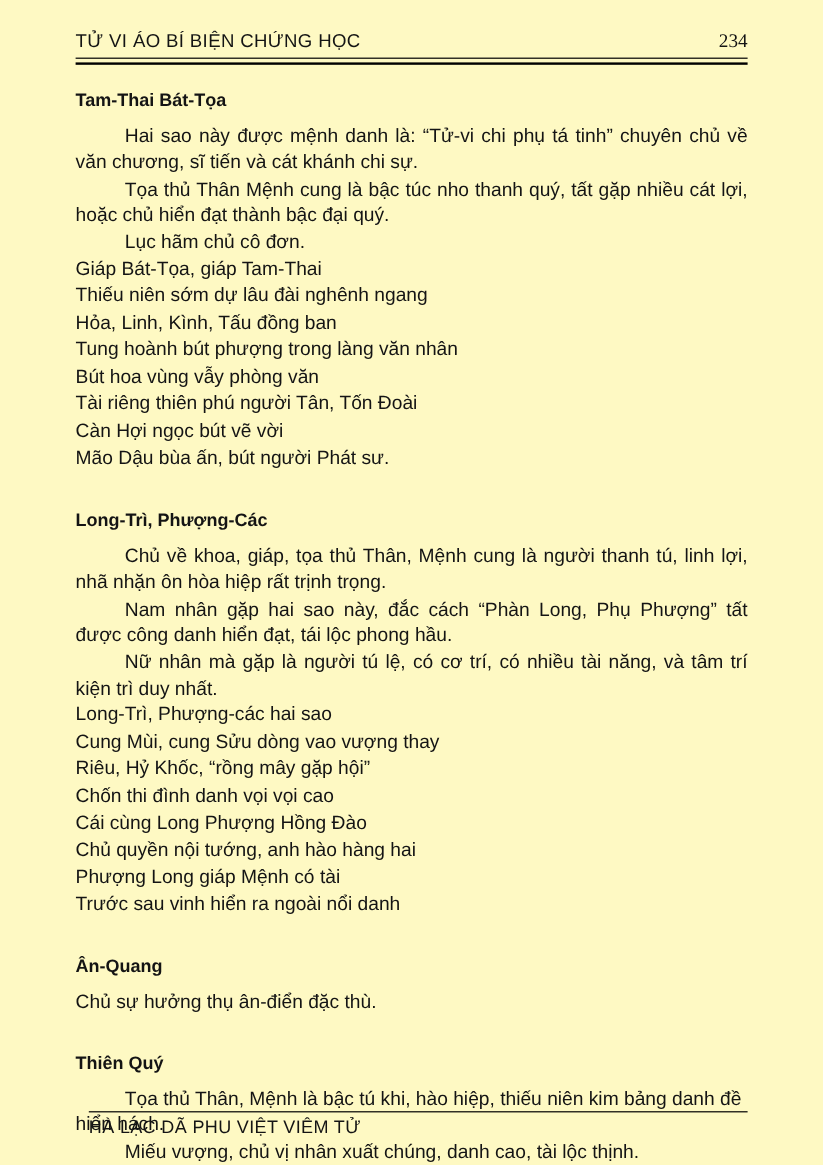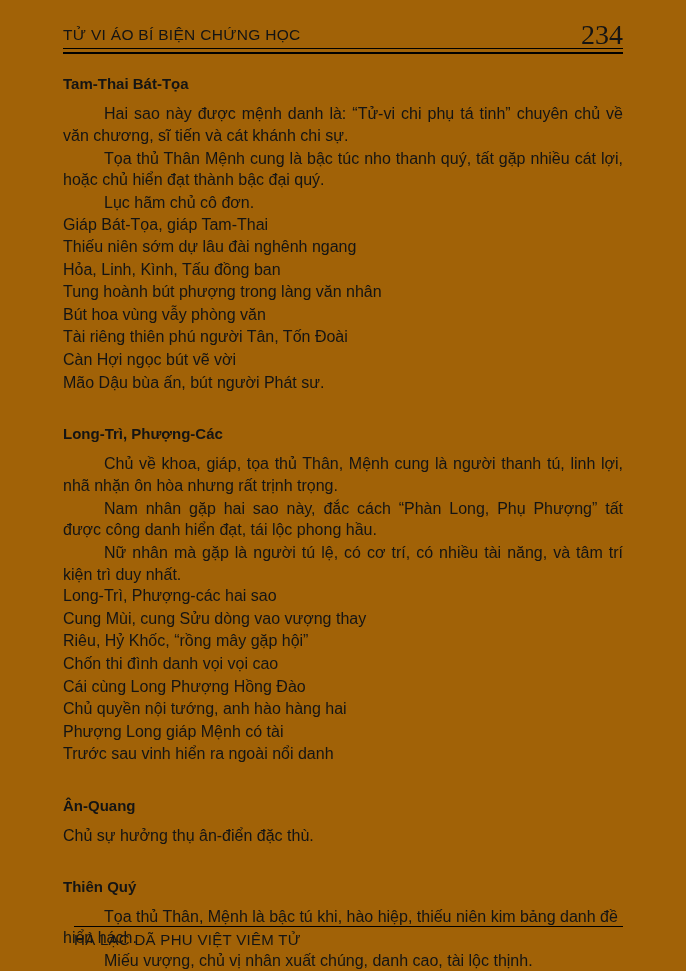--- a/index.html
+++ b/index.html
@@ -1,40 +1,40 @@
 <!DOCTYPE html>
 <html><head>
 <meta charset="utf-8">
 <style>
   html, body { margin: 0; padding: 0; background: #e8e8e8; }
   .page {
     position: relative;
     width: 686px;
     height: 971px;
     margin: 0 auto;
-    background: #a16207;
+    background: #fef9c3;
     box-sizing: border-box;
     padding: 26px 63px 0 63px;
     font-family: "Liberation Sans", sans-serif;
     color: #141414;
     overflow: hidden;
   }
   .header {
     display: flex;
     justify-content: space-between;
     align-items: flex-end;
   }
   .header-title {
     font-size: 15.5px;
     letter-spacing: 0.3px;
     line-height: 18px;
   }
   .page-number {
     font-family: "Liberation Serif", serif;
-    font-size: 28px;
+    font-size: 16px;
     line-height: 18px;
   }
   .rule-thin { border-top: 1.5px solid #000; margin-top: 4px; }
   .rule-thick { border-top: 2.5px solid #000; margin-top: 3px; }
 
   h2.section-heading {
     font-size: 15px;
     font-weight: bold;
     margin: 31px 0 11px 0;
     line-height: 17px;
@@ -85,21 +85,21 @@
       <p>Tung hoành bút phượng trong làng văn nhân</p>
       <p>Bút hoa vùng vẫy phòng văn</p>
       <p>Tài riêng thiên phú người Tân, Tốn Đoài</p>
       <p>Càn Hợi ngọc bút vẽ vời</p>
       <p>Mão Dậu bùa ấn, bút người Phát sư.</p>
     </div>
   </div>
 
   <div class="section">
     <h2 class="section-heading">Long-Trì, Phượng-Các</h2>
-    <p class="indent just">Chủ về khoa, giáp, tọa thủ Thân, Mệnh cung là người thanh tú, linh lợi, nhã nhặn ôn hòa nhưng rất trịnh trọng.</p>
+    <p class="indent just">Chủ về khoa, giáp, tọa thủ Thân, Mệnh cung là người thanh tú, linh lợi, nhã nhặn ôn hòa hiệp rất trịnh trọng.</p>
     <p class="indent just gap">Nam nhân gặp hai sao này, đắc cách “Phàn Long, Phụ Phượng” tất được công danh hiển đạt, tái lộc phong hầu.</p>
     <p class="indent just gap">Nữ nhân mà gặp là người tú lệ, có cơ trí, có nhiều tài năng, và tâm trí kiện trì duy nhất.</p>
     <div class="verse">
       <p>Long-Trì, Phượng-các hai sao</p>
       <p>Cung Mùi, cung Sửu dòng vao vượng thay</p>
       <p>Riêu, Hỷ Khốc, “rồng mây gặp hội”</p>
       <p>Chốn thi đình danh vọi vọi cao</p>
       <p>Cái cùng Long Phượng Hồng Đào</p>
       <p>Chủ quyền nội tướng, anh hào hàng hai</p>
       <p>Phượng Long giáp Mệnh có tài</p>

